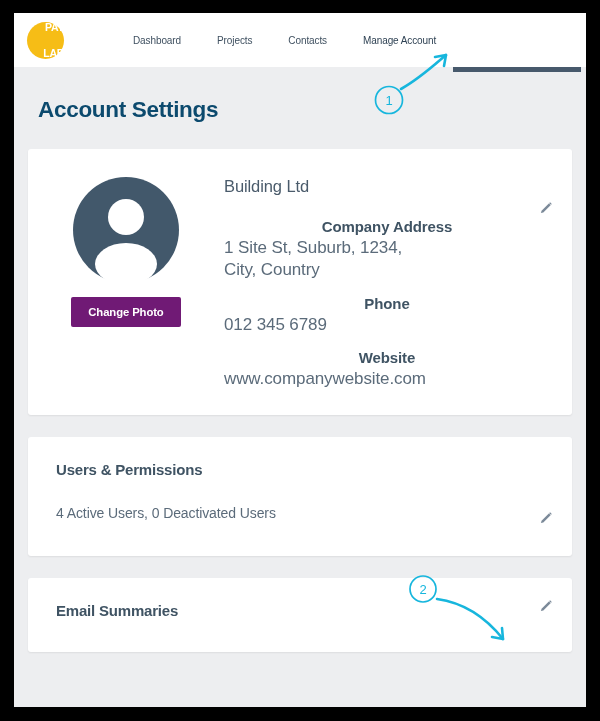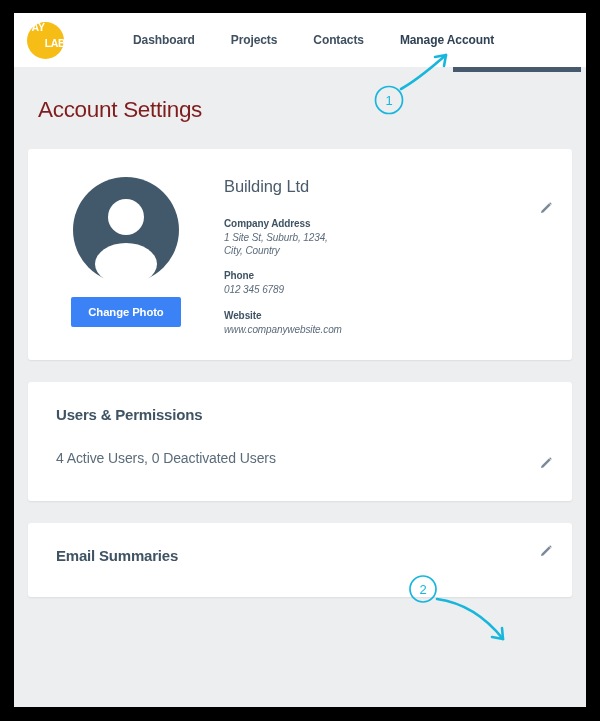--- a/index.html
+++ b/index.html
@@ -36,44 +36,44 @@
     background: #ffffff;
     display: flex;
     align-items: center;
   }
   .logo {
     width: 37px; height: 37px;
     border-radius: 50%;
     background: #f6bd16;
     margin-left: 13px;
     display: flex;
-    flex-direction: row;
-    align-items: flex-start;
+    flex-direction: column;
+    align-items: flex-end;
     justify-content: center;
     line-height: 1;
     flex: none;
   }
   .logo span {
     color: #ffffff;
     font-size: 10.5px;
     font-weight: 700;
     letter-spacing: -0.3px;
     display: block;
   }
   .logo span:last-child { margin-top: 16px; }
 
   .nav-items {
     display: flex;
     align-items: center;
     margin-left: 51px;
     gap: 0px;
   }
   .nav-item {
-    font-size: 12px;
-    font-weight: 700;
+    font-size: 10px;
+    font-weight: 400;
     color: #3f5060;
     padding: 0 18px;
     white-space: nowrap;
     cursor: pointer;
     letter-spacing: -0.1px;
   }
   .nav-item.active { color: #2f4254; }
 
   .nav-underline {
     position: absolute;
@@ -85,22 +85,22 @@
   }
 
   
   .page {
     position: relative;
     padding: 0 14px;
   }
 
   .page-title {
     font-size: 22.5px;
-    font-weight: 400;
-    color: #7f1d1d;
+    font-weight: 700;
+    color: #0c4a6e;
     letter-spacing: -0.3px;
     padding: 30px 0 0 10px;
   }
 
   .card {
     background: #ffffff;
     border-radius: 3px;
     box-shadow: 0 1px 2px rgba(0,0,0,0.07);
     margin-top: 22px;
     position: relative;
@@ -119,21 +119,21 @@
     flex-direction: column;
     align-items: center;
     padding-top: 4px;
   }
   .avatar {
     width: 106px; height: 106px;
     flex: none;
   }
   .change-photo {
     margin-top: 14px;
-    background: #3b82f6;
+    background: #701a75;
     color: #ffffff;
     border: none;
     border-radius: 2px;
     font-family: "Liberation Sans", sans-serif;
     font-size: 11.3px;
     font-weight: 700;
     padding: 9px 17px;
     cursor: pointer;
     letter-spacing: -0.1px;
   }
@@ -147,32 +147,32 @@
   .company-name {
     font-size: 16.5px;
     color: #4a5b6b;
     font-weight: 400;
     letter-spacing: -0.1px;
     margin-bottom: 22px;
   }
   .field { margin-bottom: 13px; }
   .field:last-child { margin-bottom: 0; }
   .field-label {
-    font-size: 10px;
+    font-size: 15px;
     font-weight: 700;
     color: #3f5363;
     margin-bottom: 2px;
     letter-spacing: -0.1px;
+    text-align: center;
   }
   .field-value {
-    font-size: 10px;
+    font-size: 17px;
     color: #5b6b7a;
     line-height: 1.32;
     letter-spacing: -0.1px;
-    font-style: italic;
   }
 
   
   .card-section { padding: 24px 22px 33px 28px; }
   .section-title {
     font-size: 15px;
     font-weight: 700;
     color: #3f5363;
     letter-spacing: -0.2px;
   }

